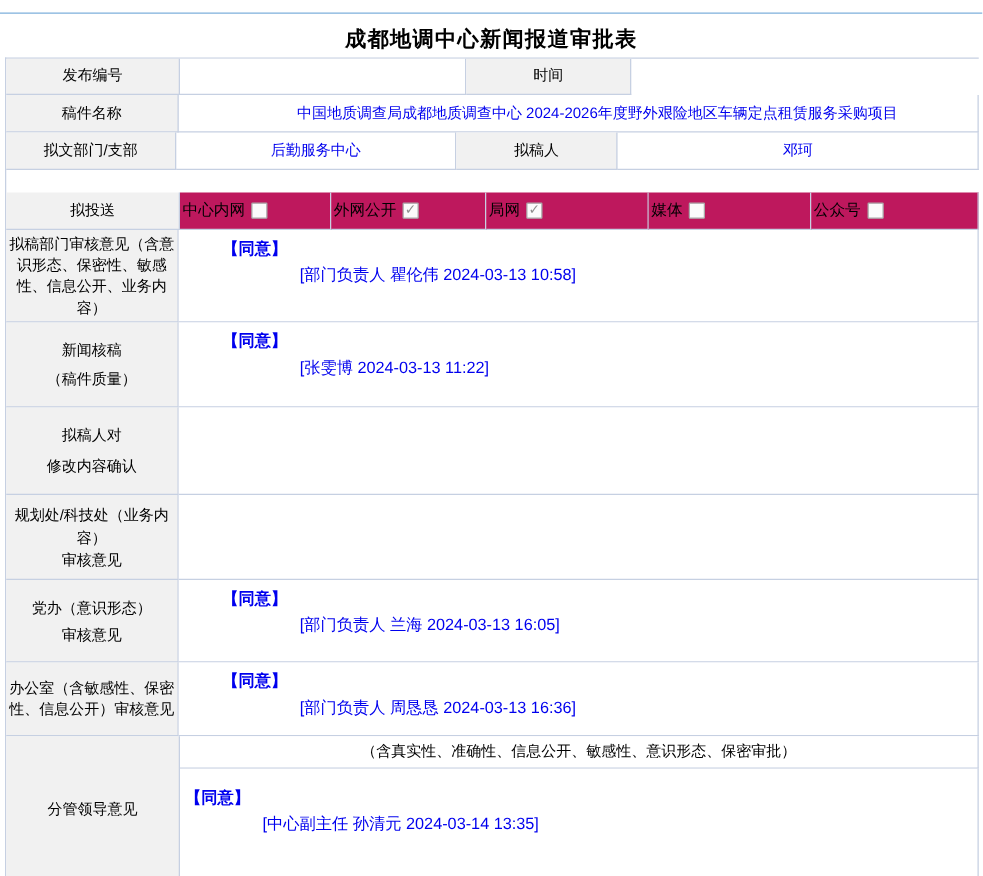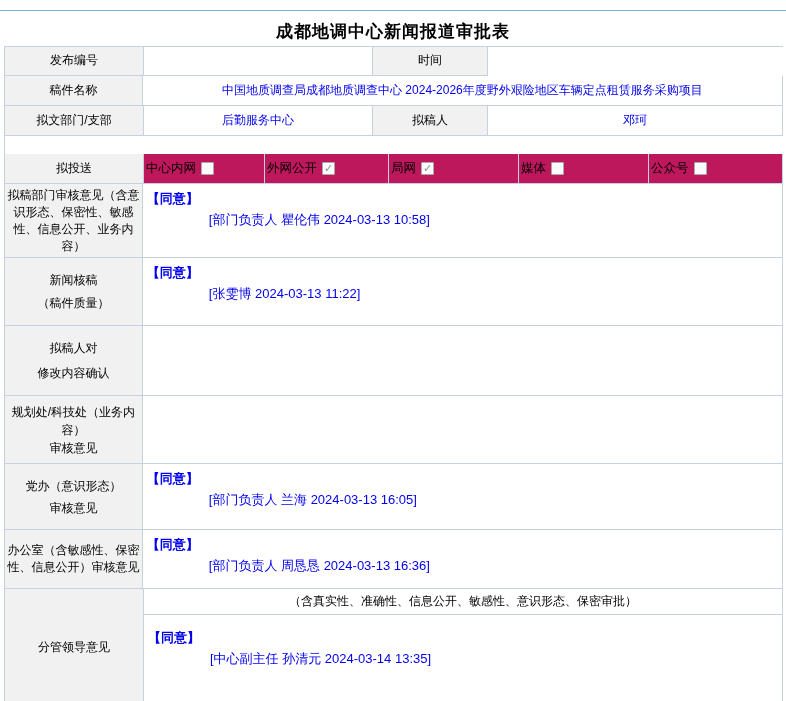--- a/index.html
+++ b/index.html
@@ -24,23 +24,23 @@
     display:flex;align-items:center;overflow:hidden;
   }
   .lbl{
     background:#f1f1f1;justify-content:center;text-align:center;
     white-space:pre-line;padding:0 2px;color:#000;line-height:1.45;
   }
   .center{justify-content:center;text-align:center;}
   .blue{color:#0000EE;}
   .w-label{width:139px;}
   .w-b{width:229px;}
-  .w-c{width:115px;}
+  .w-c{width:132px;}
   .w-d{width:295px;}
-  .w-wide{width:646px;}
+  .w-wide{width:646px;padding-left:31px;}
   .wc1{width:121px;}.wc2{width:124px;}.wc3{width:130px;}.wc4{width:130px;}.wc5{width:134px;}
   .r1{height:29px;}.r2{height:30px;}.r3{height:30px;}.r4{height:30px;margin-top:18px;}
   .r5{height:74px;}.r6{height:68px;}.r7{height:70px;}.r8{height:68px;}
   .r9{height:66px;}.r10{height:59px;}.r12{height:13px;}
   .lh17{line-height:17px;}.lh18{line-height:18px;}.lh22{line-height:22px;}
   .lh23{line-height:23px;}.lh25{line-height:25px;}
   .opt{padding-left:2px;font-size:12.5px;background:#be185d;}
   .cb{
     display:inline-block;box-sizing:border-box;width:13px;height:13px;margin-left:5px;
     border:1px solid #a9a9a9;background:#fbfbfb;border-radius:1px;

